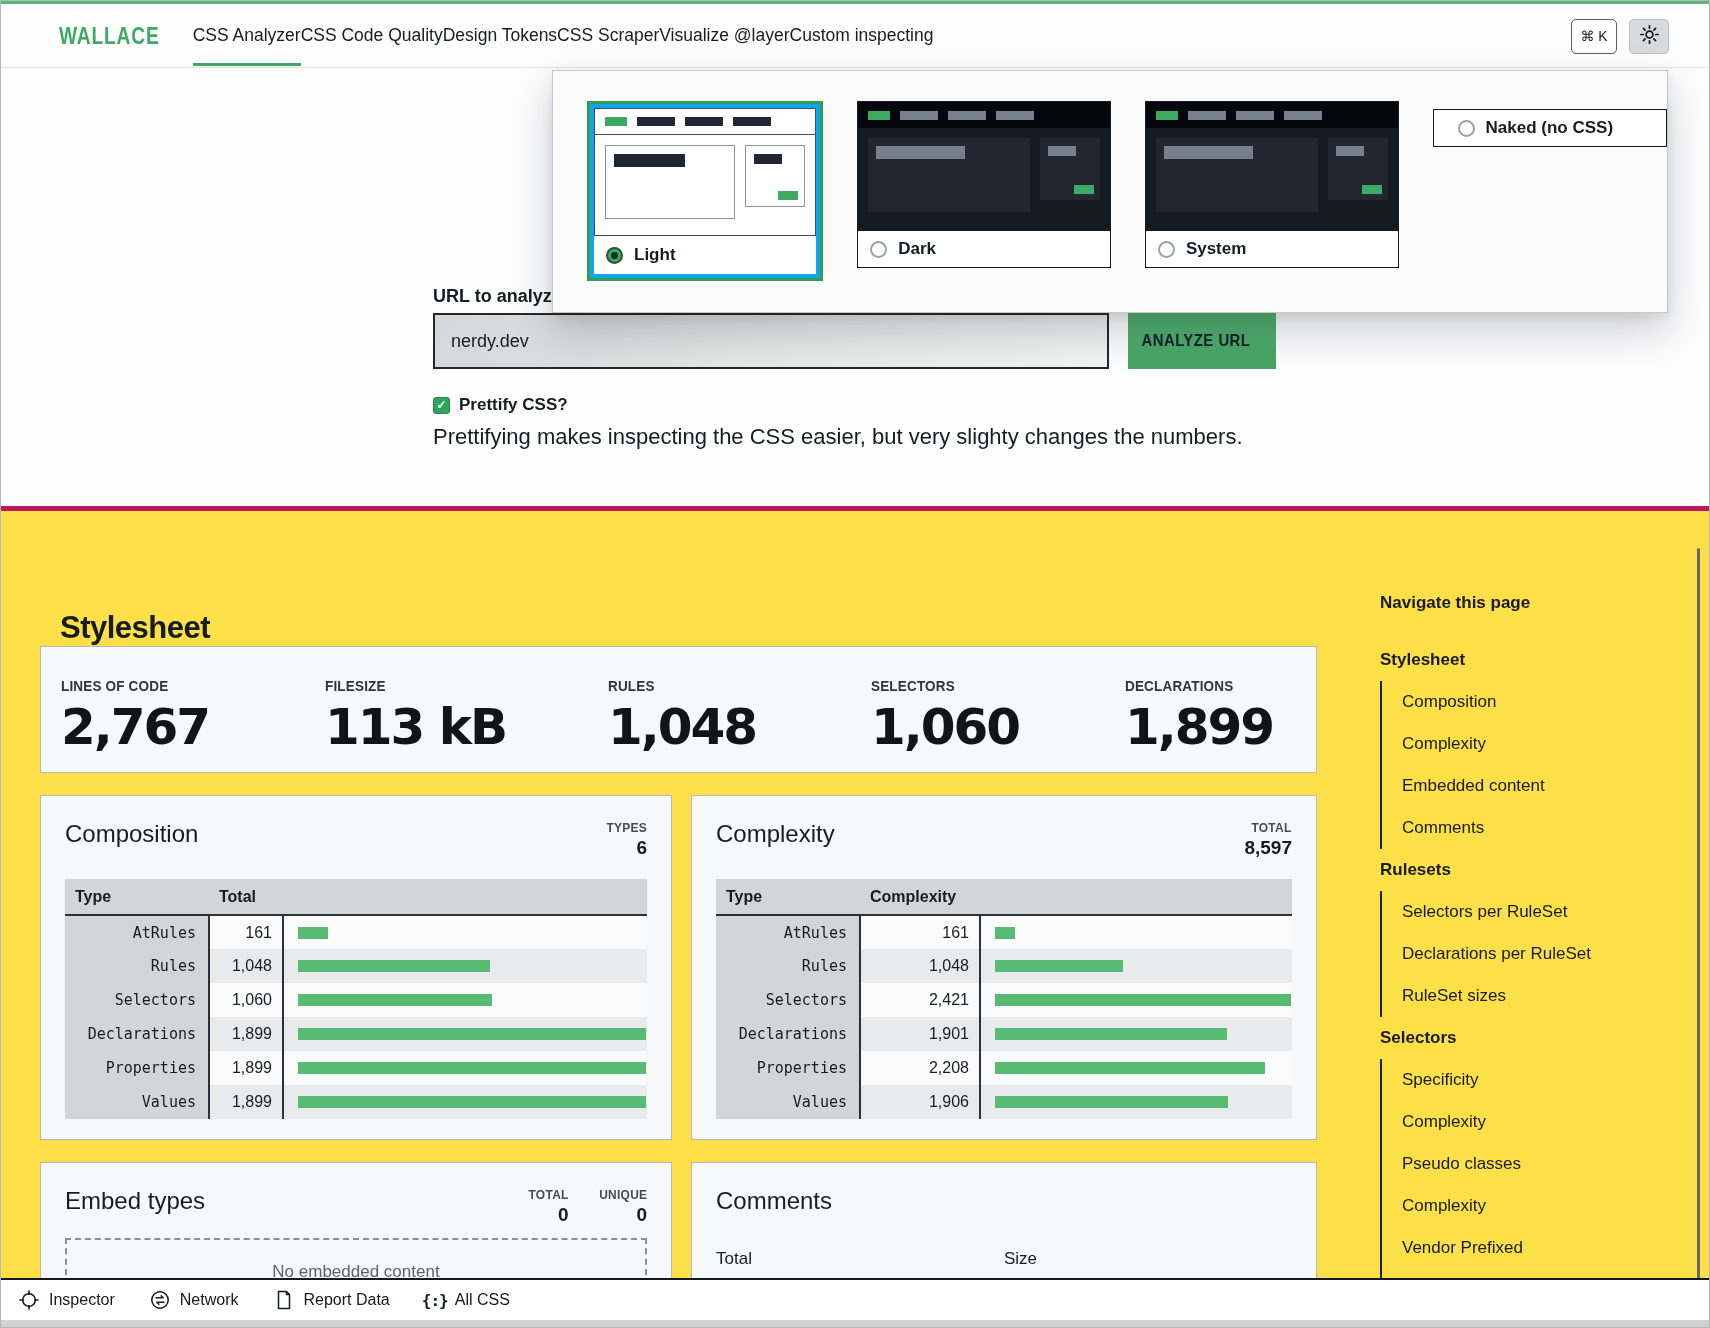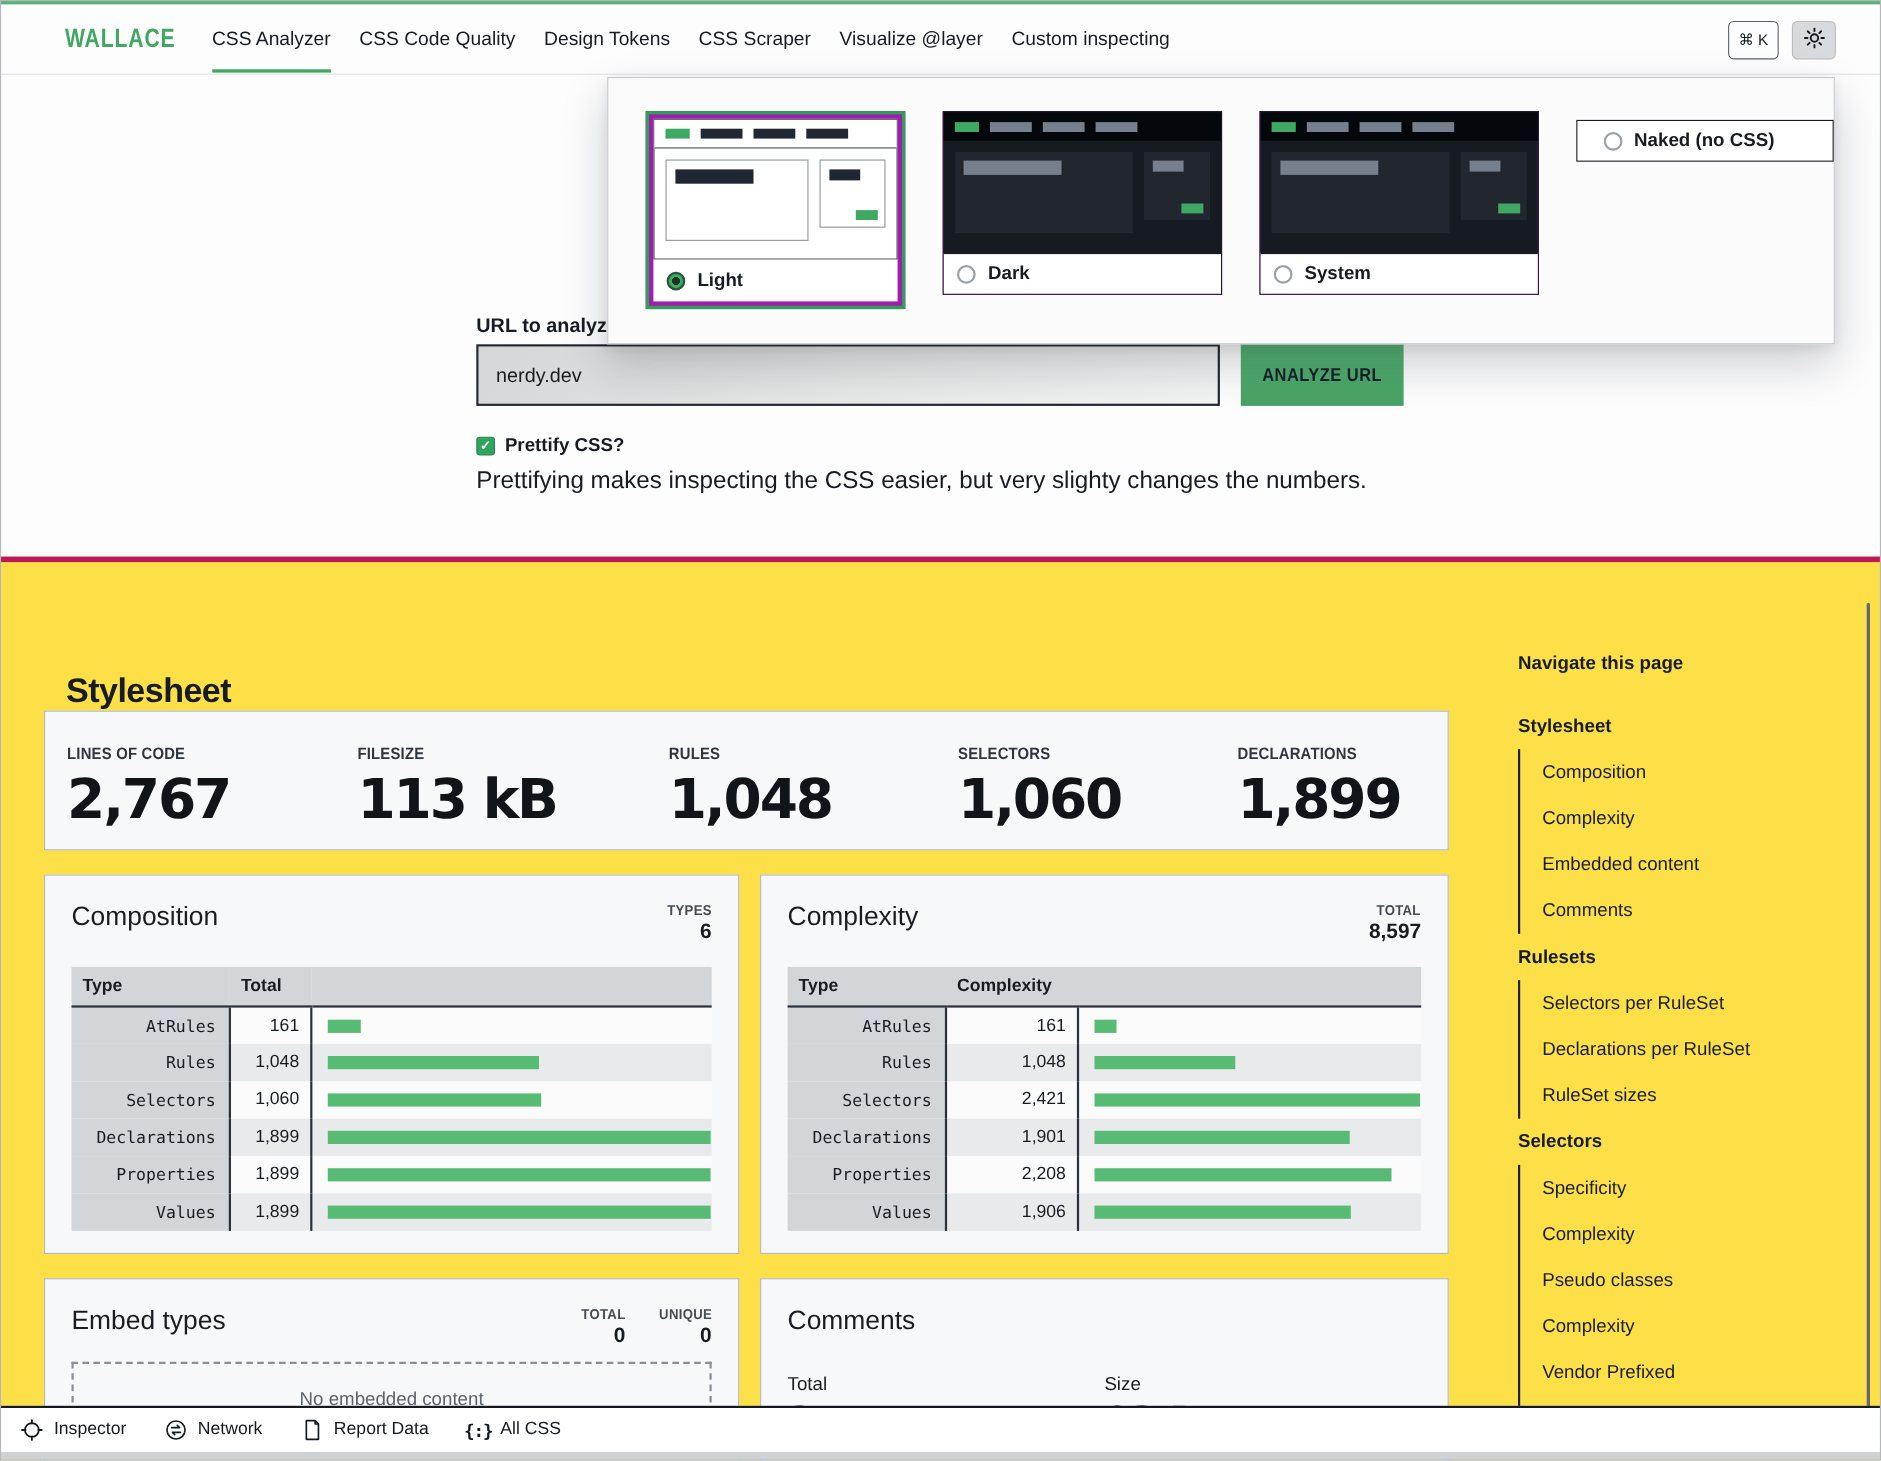--- a/index.html
+++ b/index.html
@@ -6,35 +6,35 @@
   .screen{position:relative;width:1710px;height:1328px;background:#fdfdfe;overflow:hidden;
           font-family:"Liberation Sans",sans-serif;color:#171c23;}
   .frame{position:absolute;inset:0;border:1px solid #b4b8bd;pointer-events:none;z-index:120;}
 
   
   .topnav{position:absolute;top:0;left:0;right:0;height:68px;background:#fdfdfe;
           border-top:4px solid #57b576;border-bottom:1px solid #e0e3e6;box-sizing:border-box;
           display:flex;align-items:center;z-index:30;}
   .logo{margin-left:59px;font-size:24px;font-weight:700;color:#3fa863;letter-spacing:1px;
         transform:scaleX(0.8);transform-origin:left center;white-space:nowrap;}
-  .tabs{display:flex;margin-left:8px;gap:26px;height:100%;align-items:center;}
+  .tabs{display:flex;margin-left:8px;height:100%;align-items:center;}
   .tab{position:relative;font-size:17.5px;height:100%;display:flex;align-items:center;cursor:default;white-space:nowrap;}
   .tab.active::after{content:"";position:absolute;left:0;right:0;bottom:1px;height:3px;background:#3fa863;}
   .nav-right{position:absolute;right:41px;top:0;height:64px;display:flex;align-items:center;gap:12px;}
   .kbd-btn{width:46px;height:35px;border:1.5px solid #5a626d;border-radius:5px;background:#fdfdfe;
            display:flex;align-items:center;justify-content:center;font-size:14px;color:#171c23;}
   .theme-btn{width:40px;height:35px;border:1px solid #b9bdc2;border-radius:5px;background:#d8dbde;
              display:flex;align-items:center;justify-content:center;}
 
   
   .dropdown{position:absolute;left:552px;top:70px;width:1116px;height:243px;background:#fbfbfc;
             border:1px solid #c6c9cd;box-sizing:border-box;z-index:40;
             box-shadow:0 18px 40px rgba(15,20,26,.20),0 4px 10px rgba(15,20,26,.08);
             display:flex;align-items:flex-start;gap:34px;padding:30px 0 0 34px;}
-  .theme-card{box-sizing:border-box;background:#a21caf;cursor:pointer;}
+  .theme-card{box-sizing:border-box;background:#0ea5e9;cursor:pointer;}
   .theme-card.light{width:240px;border:3px solid #2f9e57;padding:4px;}
   .theme-card.dark{width:258px;border:1px solid #171c23;}
   .mock{box-sizing:border-box;height:128px;display:flex;flex-direction:column;}
   .light .mock{border:1px solid #454c54;background:#fff;}
   .dark .mock{background:#161a21;}
   .mock-nav{height:26px;display:flex;align-items:center;gap:10px;padding:0 10px;box-sizing:border-box;flex:none;}
   .light .mock-nav{background:#fff;border-bottom:1px solid #454c54;}
   .dark .mock-nav{background:#04070b;}
   .chip{width:38px;height:9px;}
   .light .chip{background:#202834;}
@@ -61,21 +61,21 @@
 
   
   .hero{position:absolute;top:68px;left:0;right:0;height:438px;background:#fdfdfe;}
   .url-label{position:absolute;left:433px;top:286px;font-weight:700;font-size:18px;z-index:10;}
   .url-row{position:absolute;left:433px;top:313px;display:flex;gap:19px;z-index:10;}
   .url-input{box-sizing:border-box;width:676px;height:56px;border:2px solid #222831;border-radius:0;
              background:linear-gradient(135deg,#d5d6d7 0%,#e7e8e8 55%,#f2f3f3 100%);
              padding:0 16px;font-size:18px;color:#171c23;font-family:"Liberation Sans",sans-serif;outline:none;}
   .analyze-btn{box-sizing:border-box;width:148px;height:56px;border:none;cursor:pointer;
                background:linear-gradient(180deg,#55b274 0%,#46a263 100%);
-               color:#15202d;display:flex;align-items:center;justify-content:center;}
+               color:#15202d;display:flex;align-items:center;justify-content:flex-start;}
   .analyze-btn span{font-weight:700;font-size:17px;letter-spacing:.5px;transform:scaleX(0.88);white-space:nowrap;}
   .prettify-row{position:absolute;left:433px;top:395px;display:flex;align-items:center;gap:9px;z-index:10;}
   .checkbox{width:17px;height:17px;border-radius:3px;box-sizing:border-box;border:1px solid #8a9098;background:#fff;}
   .checkbox.checked{background:#2fa45c;border:1px solid #27894d;color:#fff;font-size:12px;font-weight:700;
                     display:flex;align-items:center;justify-content:center;line-height:1;}
   .prettify-label{font-weight:700;font-size:17px;}
   .prettify-desc{position:absolute;left:433px;top:424px;font-size:22px;color:#171c23;z-index:10;}
 
   
   .results{position:absolute;top:506px;left:0;right:0;bottom:0;background:#fde047;border-top:5px solid #be185d;text-decoration:underline;}

